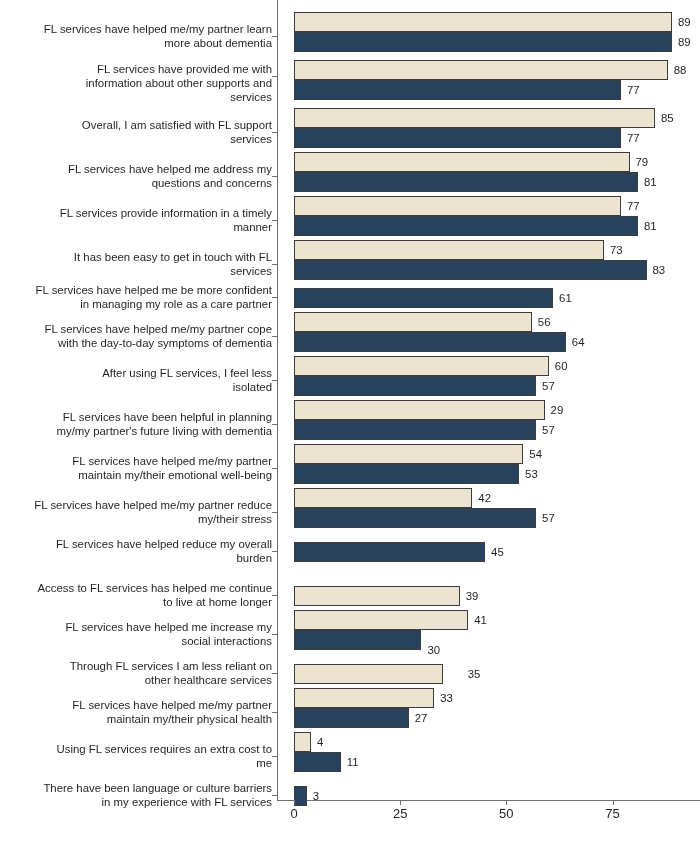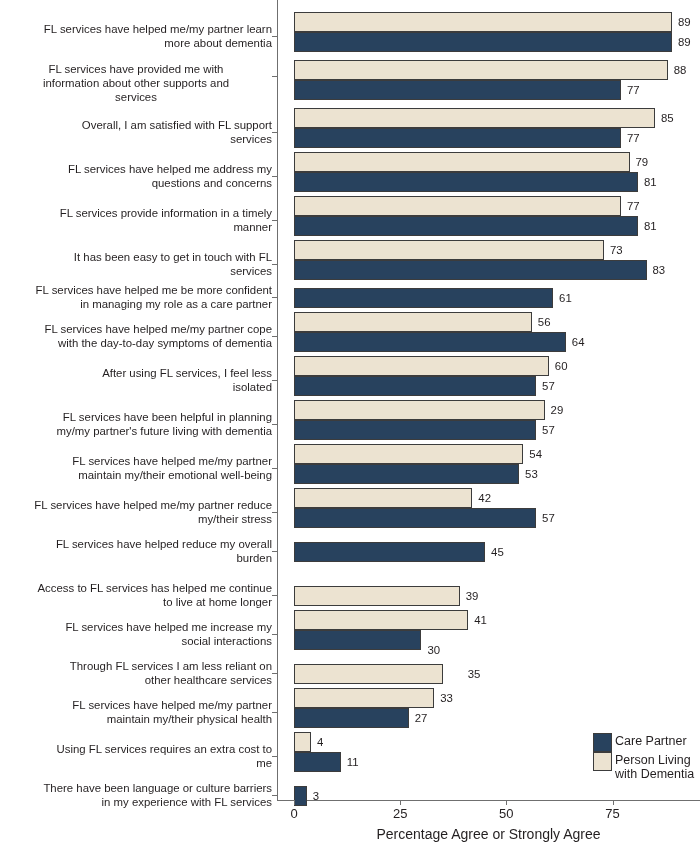--- a/index.html
+++ b/index.html
@@ -162,21 +162,21 @@
 more about dementia</div>
         <div class="tick-y" style="top: 36px;"></div>
         <div class="bars" style="top: 12px;">
           <div class="bar plwd" style="top: 0px; width: 377.983px;"></div>
           <span class="bar-value" style="top: 0px; left: 383.983px;">89</span>
           <div class="bar cp" style="top: 20px; width: 377.983px;"></div>
           <span class="bar-value" style="top: 20px; left: 383.983px;">89</span>
         </div>
       </div>
       <div class="row" style="top: 0px;">
-        <div class="row-label" style="top: 62px; text-align: center;">FL services have provided me with
+        <div class="row-label" style="top: 62px;">FL services have provided me with
 information about other supports and
 services</div>
         <div class="tick-y" style="top: 76px;"></div>
         <div class="bars" style="top: 60px;">
           <div class="bar plwd" style="top: 0px; width: 373.736px;"></div>
           <span class="bar-value" style="top: 0px; left: 379.736px;">88</span>
           <div class="bar cp" style="top: 20px; width: 327.019px;"></div>
           <span class="bar-value" style="top: 20px; left: 333.019px;">77</span>
         </div>
       </div>
@@ -363,27 +363,15 @@
       <div class="xtick-mark" style="left: 294px;"></div>
       <div class="xtick-label" style="left: 294px;">0</div>
       <div class="xtick-mark" style="left: 400.175px;"></div>
       <div class="xtick-label" style="left: 400.175px;">25</div>
       <div class="xtick-mark" style="left: 506.35px;"></div>
       <div class="xtick-label" style="left: 506.35px;">50</div>
       <div class="xtick-mark" style="left: 612.525px;"></div>
       <div class="xtick-label" style="left: 612.525px;">75</div>
     </div>
 
-  <div class="x-axis-title">Percentage Agree or Strongly Agree</div>
-
-  <div class="legend">
-    <div class="legend-item">
-      <span class="legend-swatch cp"></span>
-      <span class="legend-label">Care Partner</span>
-    </div>
-    <div class="legend-item">
-      <span class="legend-swatch plwd"></span>
-      <span class="legend-label">Person Living
-with Dementia</span>
-    </div>
-  </div>
+
 
 </div>
 
 </body></html>

